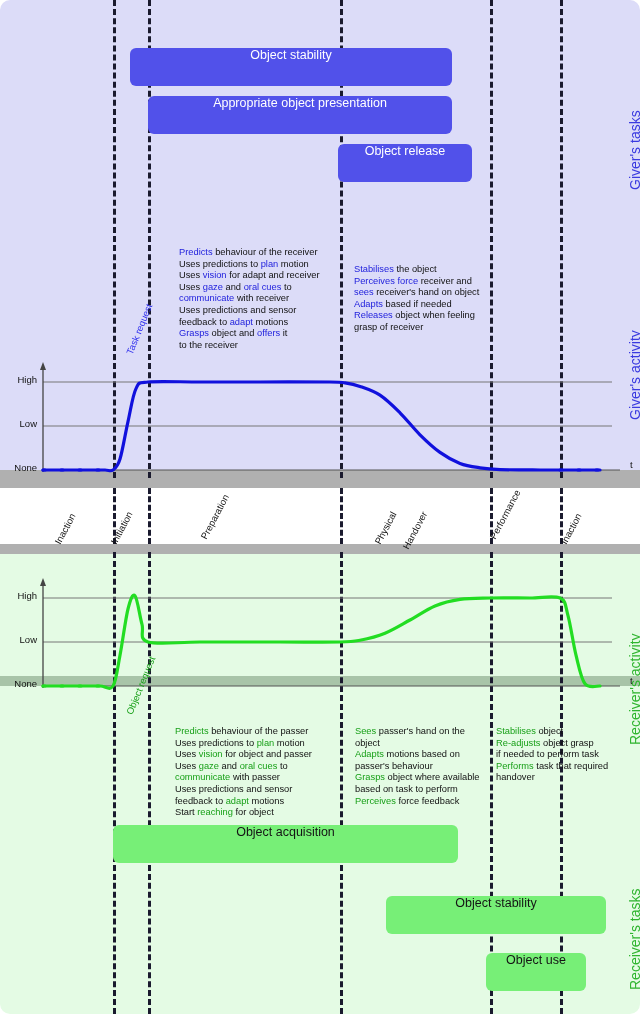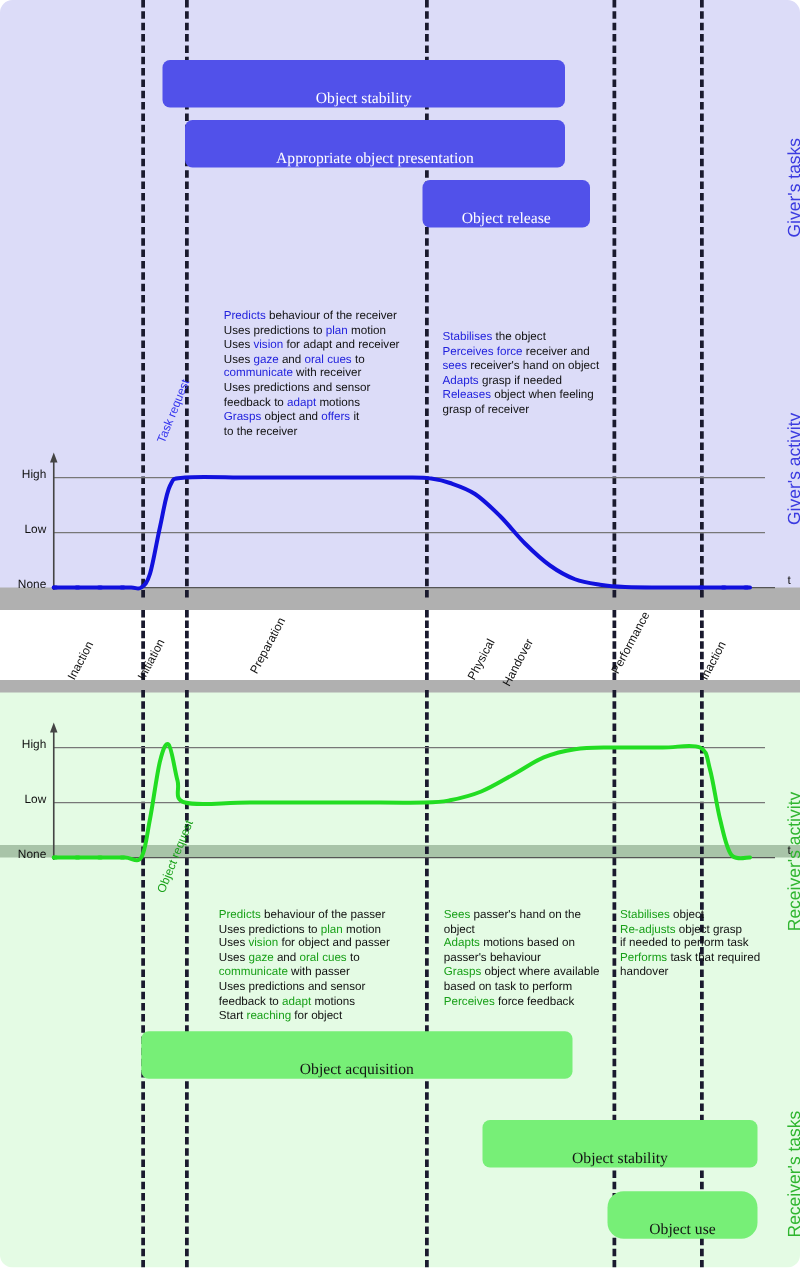--- a/index.html
+++ b/index.html
@@ -16,22 +16,22 @@
 
   .gray-band { position:absolute; left:0; width:640px; background:#b0b0b0; }
   #band-1 { top:470px; height:18px; }
   #band-2 { top:544px; height:10px; }
   #band-3 { top:676px; height:10px; background:#a8c4a8; }
 
   
   .vline { position:absolute; width:0; border-left:3px dashed #1a1a2e; }
 
   
-  .bar { position:absolute; border-radius:6px; display:flex; align-items:flex-end;
-         justify-content:center; font-size:12.5px;font-family:Liberation Serif, serif; }
+  .bar { position:absolute; border-radius:6px; display:flex; align-items:flex-start;
+         justify-content:center; font-size:12.5px; }
   .bar.blue  { background:#5151ea; color:#ffffff; }
   .bar.green { background:#77ef77; color:#141414; }
 
   
   .txtblock { position:absolute; font-size:9.3px; line-height:11.6px; color:#111; white-space:nowrap; }
   .txtblock .kw-b { color:#2222dd; }
   .txtblock .kw-g { color:#18a018; }
 
   
   .rot-label { position:absolute; font-size:9.5px; white-space:nowrap;
@@ -107,21 +107,21 @@
         <div><span class="kw-b">communicate</span><span> with receiver</span></div>
         <div><span>Uses predictions and sensor</span></div>
         <div><span>feedback to </span><span class="kw-b">adapt</span><span> motions</span></div>
         <div><span class="kw-b">Grasps</span><span> object and </span><span class="kw-b">offers</span><span> it</span></div>
         <div><span>to the receiver</span></div>
       </div>
       <div class="txtblock" style="left: 354px; top: 264px;">
         <div><span class="kw-b">Stabilises</span><span> the object</span></div>
         <div><span class="kw-b">Perceives force</span><span> receiver and</span></div>
         <div><span class="kw-b">sees</span><span> receiver's hand on object</span></div>
-        <div><span class="kw-b">Adapts</span><span> grasp if needed</span></div>
+        <div><span class="kw-b">Adapts</span><span> based if needed</span></div>
         <div><span class="kw-b">Releases</span><span> object when feeling</span></div>
         <div><span>grasp of receiver</span></div>
       </div>
     </div>
 
   <div class="rot-label blue" style="left:124px; top:352px; transform:rotate(-68deg); transform-origin:0 0;">Task request</div>
 
   <div class="chartwrap" id="giver-chart" style="top:360px;">
     <div class="axis-lbl" style="left:-3px; top:14px;">High</div>
     <div class="axis-lbl" style="left:-3px; top:58px;">Low</div>
@@ -196,21 +196,21 @@
       </div>
     </div>
 
   <div id="receiver-bars">
       <div class="bar green" style="left: 113px; top: 825px; width: 345px; height: 38px;">
         <span>Object acquisition</span>
       </div>
       <div class="bar green" style="left: 386px; top: 896px; width: 220px; height: 38px;">
         <span>Object stability</span>
       </div>
-      <div class="bar green" style="left: 486px; top: 953px; width: 120px; height: 38px; border-radius: 13px;">
+      <div class="bar green" style="left: 486px; top: 953px; width: 100px; height: 38px;">
         <span>Object use</span>
       </div>
     </div>
 
   <div class="side-label blue" style="left:627px; top:190px;">Giver's tasks</div>
   <div class="side-label blue" style="left:627px; top:420px;">Giver's activity</div>
   <div class="side-label green" style="left:627px; top:745px;">Receiver's activity</div>
   <div class="side-label green" style="left:627px; top:990px;">Receiver's tasks</div>
 
 </div>

